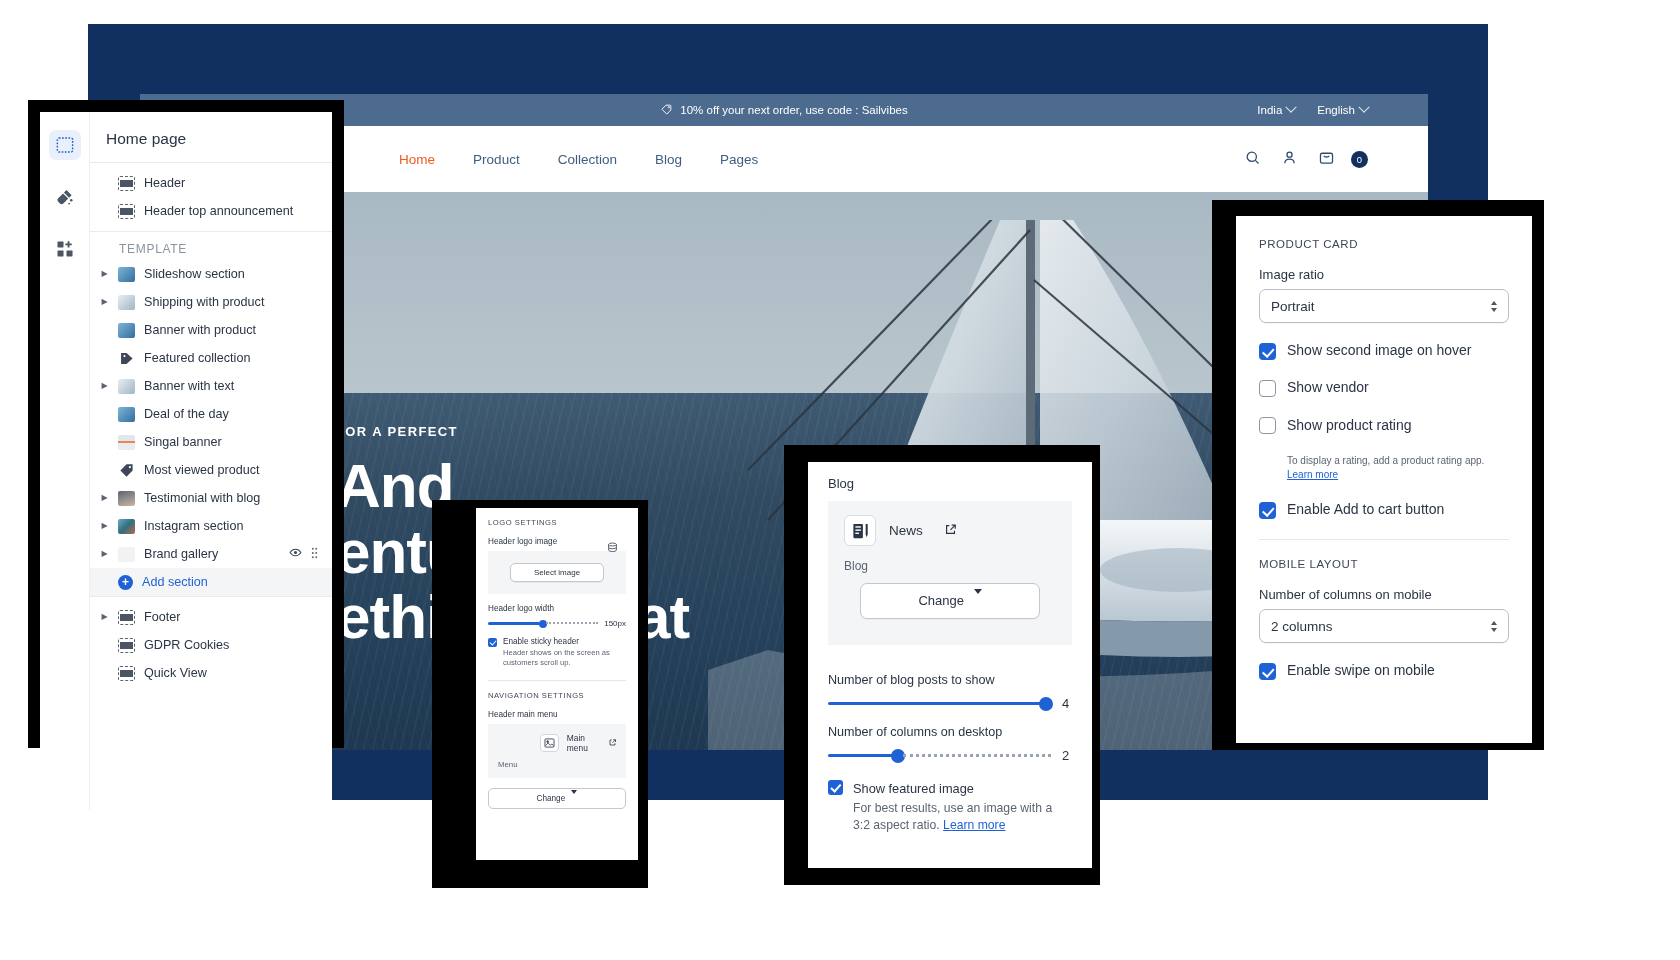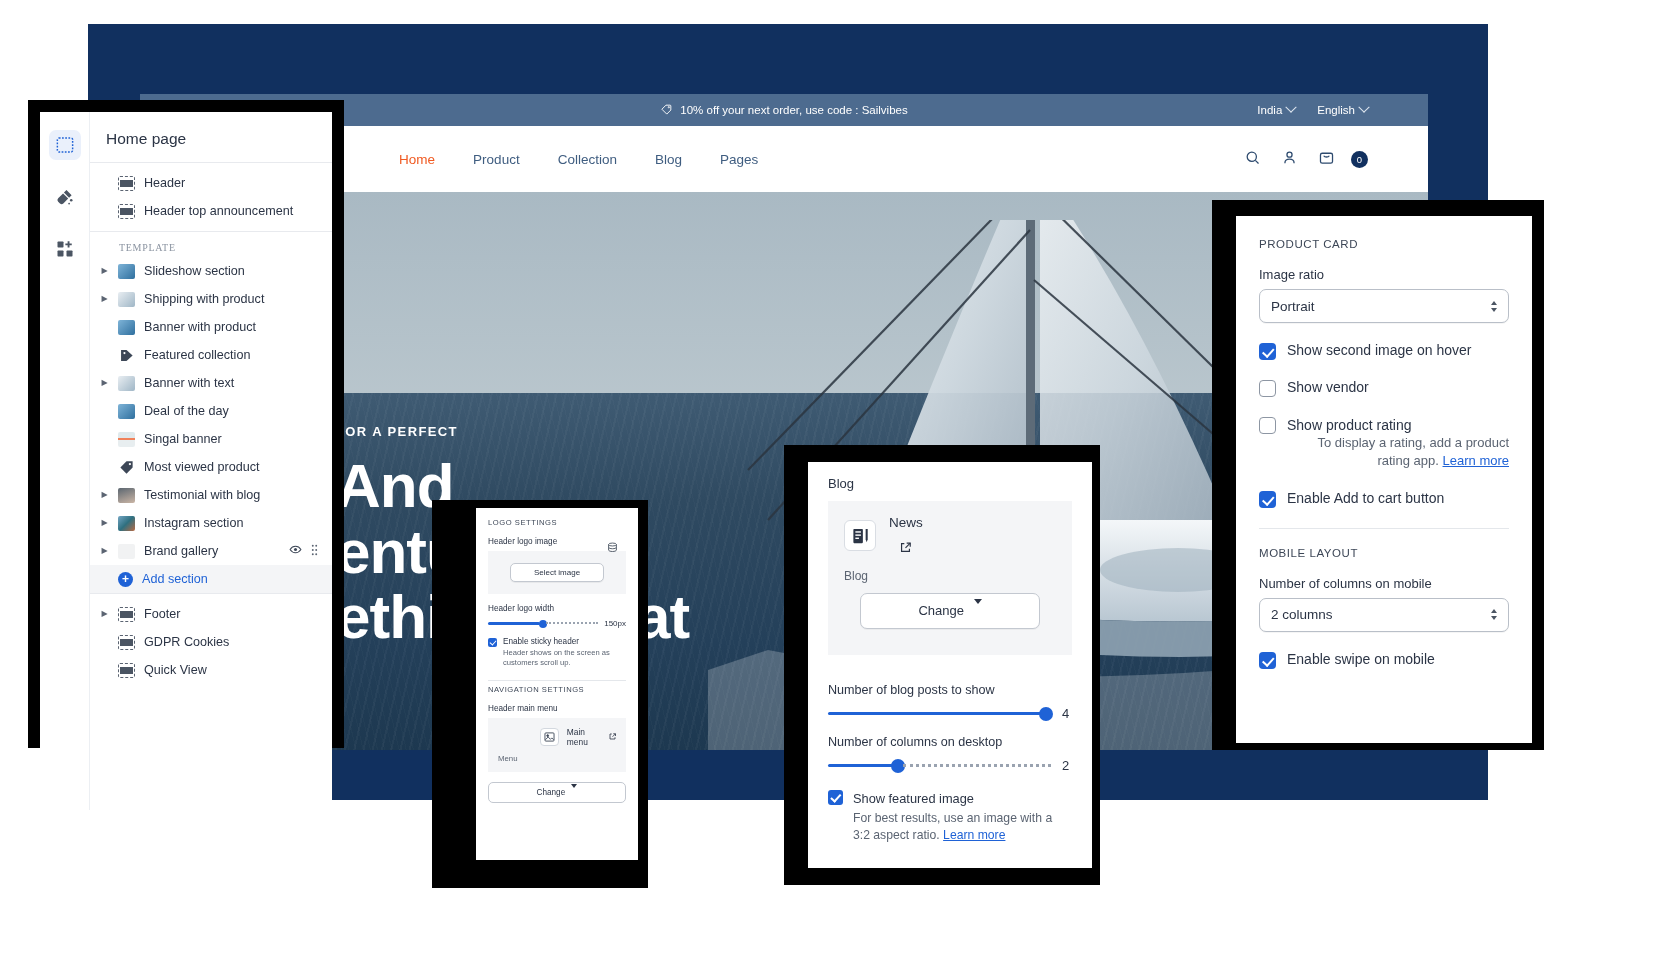--- a/index.html
+++ b/index.html
@@ -102,21 +102,21 @@
   .sec-title { font-size:15.5px; color:#2b3445; padding:18px 16px 14px; }
   .sec-div { height:1px; background:#e8eaee; }
   .sec-group { padding:6px 0; }
   .sec-row {
     display:flex; align-items:center; gap:9px; padding:6px 14px 6px 10px;
     font-size:12.6px; color:#2b3445; position:relative; min-height:28px;
   }
   .arrow { width:9px; flex:0 0 9px; color:#5b6472; font-size:8px; line-height:1; text-align:center; }
   .arrow.blank { visibility:hidden; }
   .thumb { width:17px; height:15px; flex:0 0 17px; border-radius:2px; }
-  .sec-label-caps { font-size:10px; letter-spacing:.7px; color:#8a93a0; padding:10px 14px 4px 29px;font-family:Liberation Serif, serif; }
+  .sec-label-caps { font-size:12px; letter-spacing:.7px; color:#8a93a0; padding:10px 14px 4px 29px; }
   .sec-row .rt { margin-left:auto; display:flex; gap:9px; align-items:center; color:#4b5563; }
   .add-row { background:#f4f5f7; color:#1f62d6; }
   .add-row .addlbl { color:#1f62d6; }
   .plus-circ { width:15px; height:15px; border-radius:50%; background:#1f62d6; color:#fff;
      display:flex; align-items:center; justify-content:center; font-size:12px; line-height:1; font-weight:bold; }
 
   
   .ic-frame { background:#fff; border:1.6px dashed #5b6472; position:relative; }
   .ic-frame::after { content:''; position:absolute; left:1px; right:1px; top:3px; bottom:3px; background:#4b5563; }
   .ic-img { background:linear-gradient(135deg,#7fb4d8,#2f6f9e); }
@@ -166,21 +166,21 @@
   .blog-panel {
     position:absolute; left:808px; top:462px; width:284px; height:406px;
     background:#fff; overflow:hidden; color:#2b3445;
   }
   .bp-pad { padding:14px 20px 0; }
   .bp-title { font-size:13px; }
   .bp-card { background:#f4f5f7; margin-top:10px; padding:14px 16px 12px; }
   .bp-row { display:flex; align-items:center; gap:13px; }
   .bp-ic { width:32px; height:31px; background:#fff; border:1px solid #d9dde3; border-radius:6px;
     display:flex; align-items:center; justify-content:center; }
-  .bp-name { font-size:13.5px; display:flex; align-items:center; gap:11px;flex-direction:column; }
+  .bp-name { font-size:13.5px; display:flex; align-items:center; gap:22px; }
   .bp-sub { font-size:12px; color:#5b6472; margin-top:13px; }
   .bp-change {
     margin:10px 16px 14px; border:1px solid #c3c8d0; border-radius:7px; background:#fff;
     text-align:center; padding:9px; font-size:13px;
     box-shadow:0 1px 0 rgba(0,0,0,.04);
   }
   .bp-lbl { font-size:12.6px; margin-top:14px; }
   .bslider { display:flex; align-items:center; gap:11px; margin-top:9px; }
   .btrack { flex:1; height:5px; position:relative; display:flex; align-items:center; }
   .btrack .fill { height:3.5px; background:#1f62d6; border-radius:3px; }
@@ -210,21 +210,21 @@
     box-shadow:0 1px 0 rgba(0,0,0,.04); position:relative;
   }
   .pc-select .stack { margin-left:auto; display:flex; flex-direction:column; gap:3px; color:#4b5563; }
   .pc-cbrow { display:flex; gap:11px; margin-top:19px; align-items:flex-start; }
   .pccb { width:17px; height:17px; border-radius:4px; flex:0 0 17px; margin-top:1px; }
   .pccb.on { background:#1f62d6; position:relative; }
   .pccb.on::after { content:''; position:absolute; left:5.5px; top:2.6px; width:4.5px; height:8.5px;
       border:solid #fff; border-width:0 2.2px 2.2px 0; transform:rotate(42deg); }
   .pccb.off { background:#fff; border:1.6px solid #8d96a3; }
   .pctxt { font-size:14px; }
-  .pchelp { font-size:13px; color:#5b6472; line-height:1.42; margin-top:0;text-align:right; }
+  .pchelp { font-size:10px; color:#5b6472; line-height:1.42; margin-top:20px; }
   .lnk { color:#1f62d6; text-decoration:underline; }
   .pc-hr { height:1px; background:#e4e7eb; margin:20px 0 0; }
 
   .tri-up { width:0;height:0;border-left:3.5px solid transparent;border-right:3.5px solid transparent;border-bottom:4px solid currentColor; }
   .tri-dn { width:0;height:0;border-left:3.5px solid transparent;border-right:3.5px solid transparent;border-top:4px solid currentColor; }
   .tri-dn-sm { width:0;height:0;border-left:4px solid transparent;border-right:4px solid transparent;border-top:5px solid currentColor; }
 </style>
 </head>
 <body>
 
@@ -549,21 +549,21 @@
         <span class="sval">150px</span>
       </div>
       <div class="cbrow">
         <span class="cb on"></span>
         <span>
           <span>Enable sticky header</span>
           <div class="cbhelp">Header shows on the screen as customers scroll up.</div>
         </span>
       </div>
       <div class="lp-hr"></div>
-      <div class="lp-caps" style="margin-top:4px">NAVIGATION SETTINGS</div>
+      <div class="lp-caps" style="margin-top:10px">NAVIGATION SETTINGS</div>
       <div class="lp-lbl">Header main menu</div>
     </div>
     <div class="mm-card" style="margin:5px 12px 0">
       <div class="mm-top">
         <span class="mm-ic">
           <svg width="11" height="10" viewBox="0 0 24 22" fill="none" stroke="#3d4757" stroke-width="2">
               <rect x="2" y="2" width="20" height="18" rx="2"></rect>
               <circle cx="8" cy="8" r="2" fill="#3d4757"></circle>
               <path d="M3 17l6-6 5 5 3-3 4 4"></path>
             </svg>

